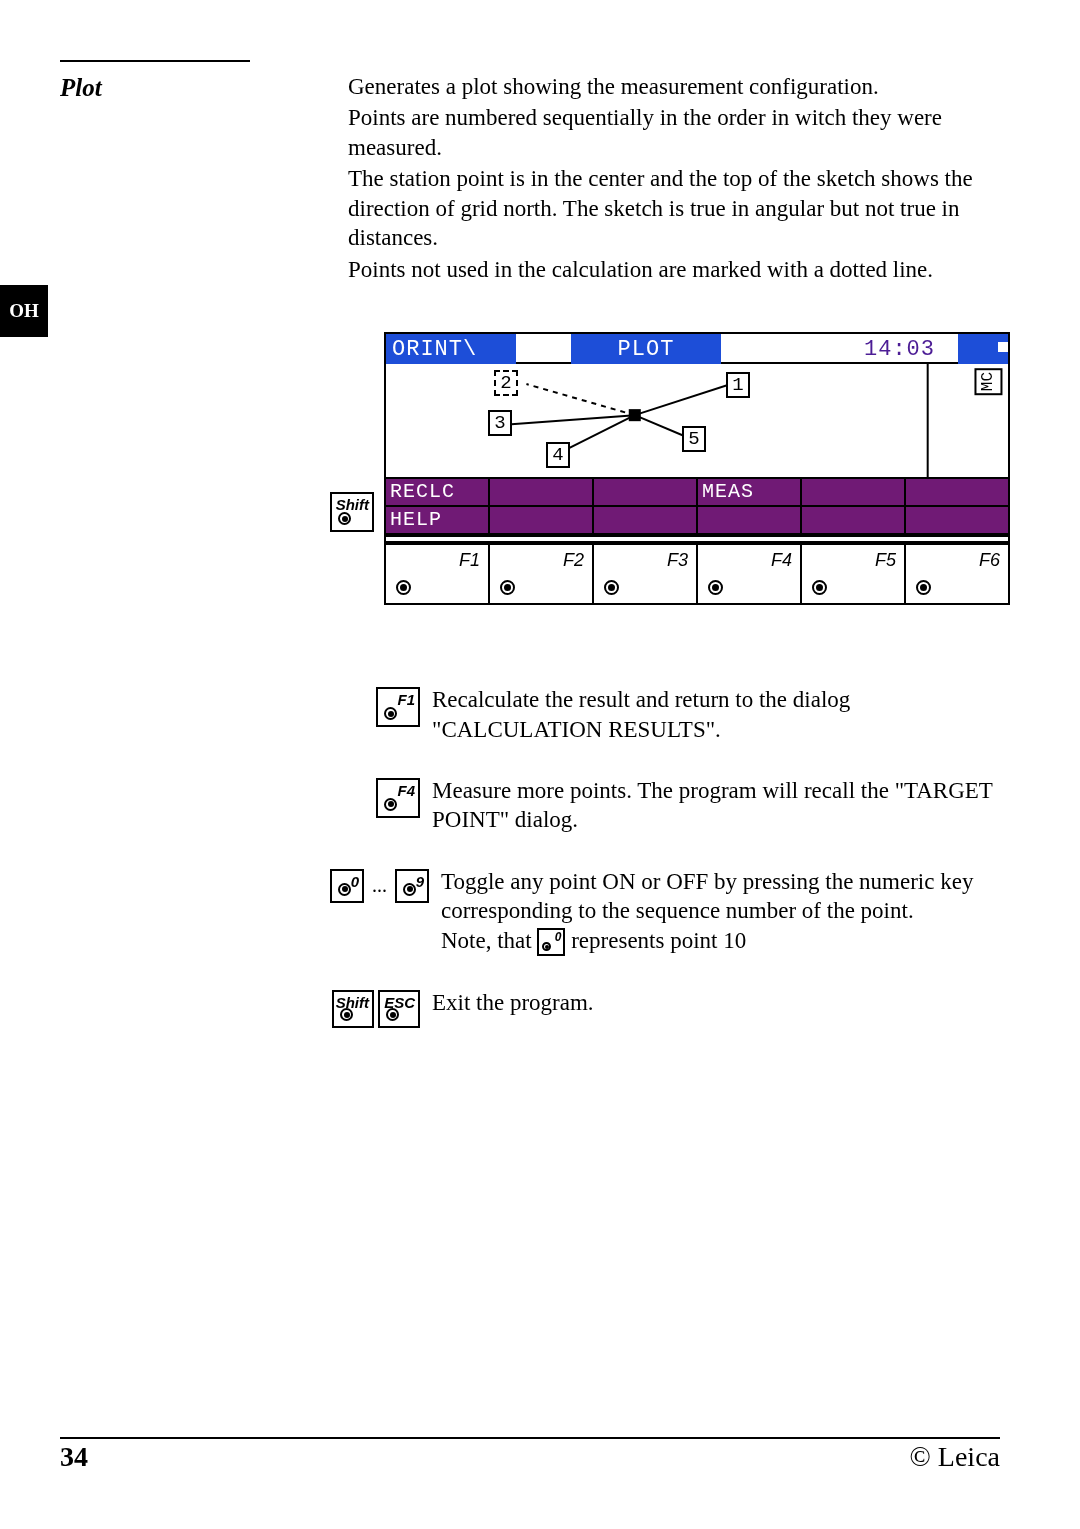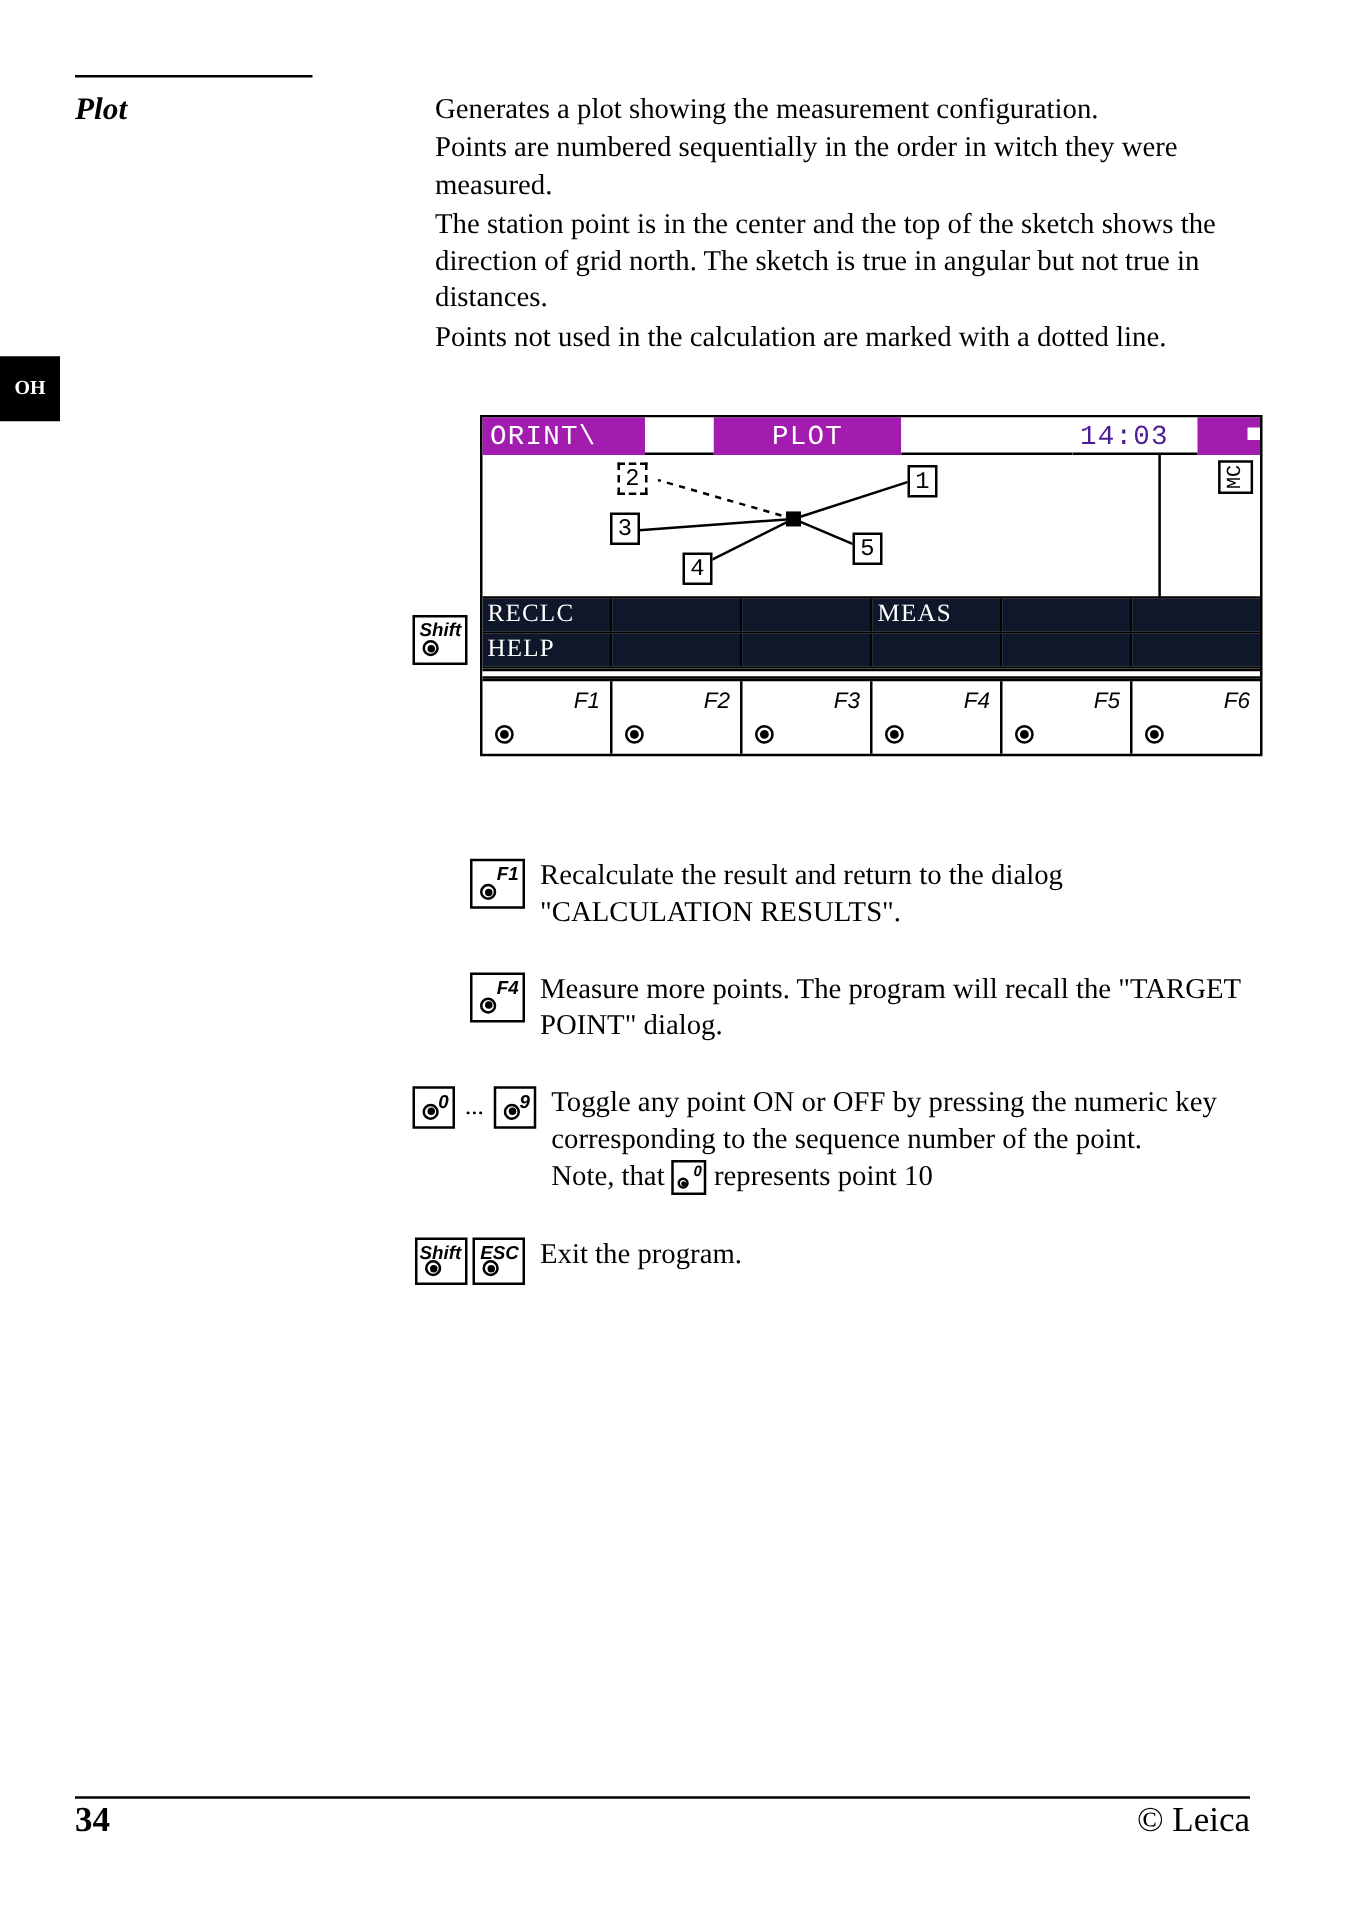--- a/index.html
+++ b/index.html
@@ -41,42 +41,42 @@
     font-weight: bold;
     font-style: italic;
     font-size: 25px;
   }
 
   .oh-tab {
     position: absolute;
     left: 0; top: 285px;
     width: 48px; height: 52px;
     background: #000; color: #fff;
-    font-weight: bold; font-size: 16px;
+    font-weight: bold; font-size: 19px;
     display: flex; align-items: center; justify-content: center;
   }
 
   .device-wrap {
     display: flex; align-items: flex-start;
     margin-top: 48px;
   }
   .shift-key {
     margin-right: 10px;
     margin-top: 160px;
   }
   .device {
     width: 626px;
     border: 2px solid #000;
   }
   .titlebar {
     display: flex;
     height: 30px;
   }
   .titlebar .seg {
-    background: #a21caf; color: #fff;
+    background: #1d4ed8; color: #fff;
     font-family: 'Courier New', monospace;
     font-size: 22px;
     padding: 2px 6px;
     letter-spacing: 1px;
   }
   .canvas {
     height: 115px;
     position: relative;
     border-bottom: 2px solid #000;
   }
@@ -103,23 +103,23 @@
   }
 
   .softrow {
     display: flex; height: 28px;
     border-bottom: 2px solid #000;
   }
   .softrow:last-child { border-bottom: none; }
   .softcell {
     flex: 1;
     border-right: 2px solid #000;
-    background: #0f172a;
+    background: #701a75;
     color: #fff;
-    font-family: Liberation Serif, serif;
+    font-family: Liberation Mono, monospace;
     font-size: 20px;
     display:flex; align-items:center;
     padding: 0 4px;
     letter-spacing: 1px;
     text-align: right;
   }
   .softcell:last-child { border-right: none; }
 
   .gap-row { height: 8px; background:#fff; border-top:2px solid #000; border-bottom:2px solid #000;}
 

